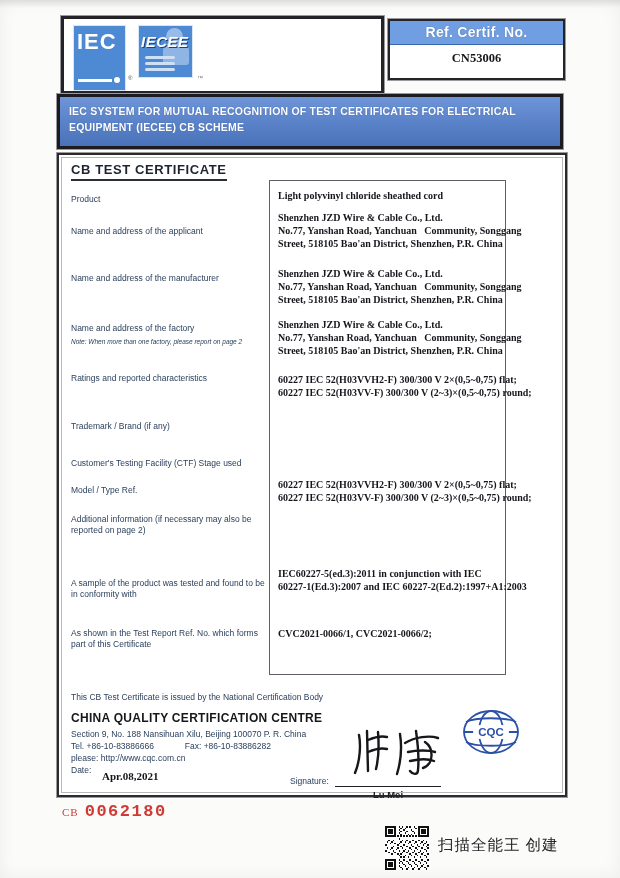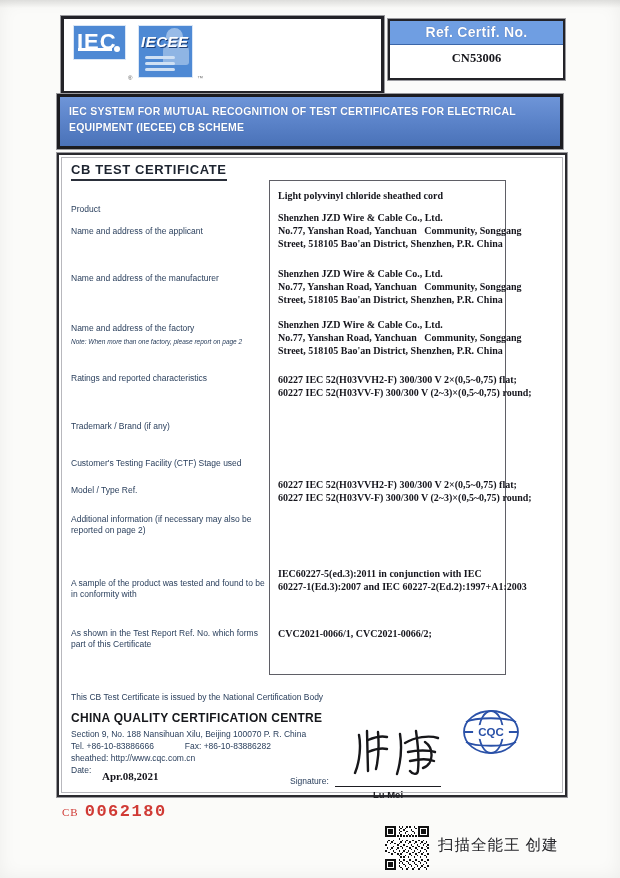--- a/index.html
+++ b/index.html
@@ -8,21 +8,21 @@
     background:#fbfbf9; overflow:hidden;
     font-family:"Liberation Sans", sans-serif;
     box-shadow:inset 0 0 18px rgba(0,0,0,.06);
   }
   
   .logo-box{
     position:absolute; left:61px; top:16px; width:317px; height:72px;
     background:#fff; border:3px solid #232328; box-shadow:0 0 0 1px #9a9a9e;
   }
   .iec-badge{
-    position:absolute; left:9px; top:6px; width:53px; height:35px;
+    position:absolute; left:9px; top:6px; width:53px; height:66px;
     background:#4e89d4; box-shadow:inset 0 0 0 1px #d9e6f6;
   }
   .iec-badge .iec-txt{
     position:absolute; left:4px; top:4px; color:#fff; font-weight:bold;
     font-size:22px; letter-spacing:1px; font-family:"Liberation Sans",sans-serif;
   }
   .iec-underline{position:absolute; left:5px; bottom:9px; width:34px; height:3.5px; background:#fff;}
   .iec-dot{position:absolute; right:6px; bottom:8px; width:6px; height:6px; border-radius:50%; background:#fff;}
   .reg-mark{position:absolute; left:64px; top:56px; font-size:6px; color:#555;}
   .iecee-badge{
@@ -151,21 +151,21 @@
   </div>
 
   <div class="banner">
     <div class="banner-text">IEC SYSTEM FOR MUTUAL RECOGNITION OF TEST CERTIFICATES FOR ELECTRICAL EQUIPMENT (IECEE) CB SCHEME</div>
   </div>
 
   <div class="body-box">
     <div class="body-inner"></div>
     <div class="cert-title">CB TEST CERTIFICATE</div>
 
-    <div class="lbl" style="top:49px">Product</div>
+    <div class="lbl" style="top:39px">Product</div>
     <div class="lbl" style="top:71px">Name and address of the applicant</div>
     <div class="lbl" style="top:118px">Name and address of the manufacturer</div>
     <div class="lbl" style="top:168px">Name and address of the factory</div>
     <div class="lbl-note" style="top:183px">Note: When more than one factory, please report on page 2</div>
     <div class="lbl" style="top:218px">Ratings and reported characteristics</div>
     <div class="lbl" style="top:266px">Trademark / Brand (if any)</div>
     <div class="lbl" style="top:303px">Customer's Testing Facility (CTF) Stage used</div>
     <div class="lbl" style="top:330px">Model / Type Ref.</div>
     <div class="lbl" style="top:359px">Additional information (if necessary may also be reported on page 2)</div>
     <div class="lbl" style="top:423px">A sample of the product was tested and found to be in conformity with</div>
@@ -196,21 +196,21 @@
     <div class="org-name">CHINA QUALITY CERTIFICATION CENTRE</div>
     <div class="org-line" style="top:574px">Section 9, No. 188 Nansihuan Xilu, Beijing 100070 P. R. China</div>
     <div class="org-line" style="top:586px">
       <span>Tel.</span>
       <span>+86-10-83886666</span>
       <span style="display:inline-block;width:26px"></span>
       <span>Fax:</span>
       <span>+86-10-83886282</span>
     </div>
     <div class="org-line" style="top:598px">
-      <span>sheathed:</span>
+      <span>please:</span>
       <span>http://www.cqc.com.cn</span>
     </div>
     <div class="date-label">Date:</div>
     <div class="date-value">Apr.08,2021</div>
     <div class="sig-label">Signature:</div>
 
     <svg class="sig-script" viewBox="0 0 100 52">
       <g fill="none" stroke="#17171a" stroke-width="2.4" stroke-linecap="round">
         <path d="M14 10 C16 20 15 36 10 48"></path>
         <path d="M22 6 L23 46"></path>

